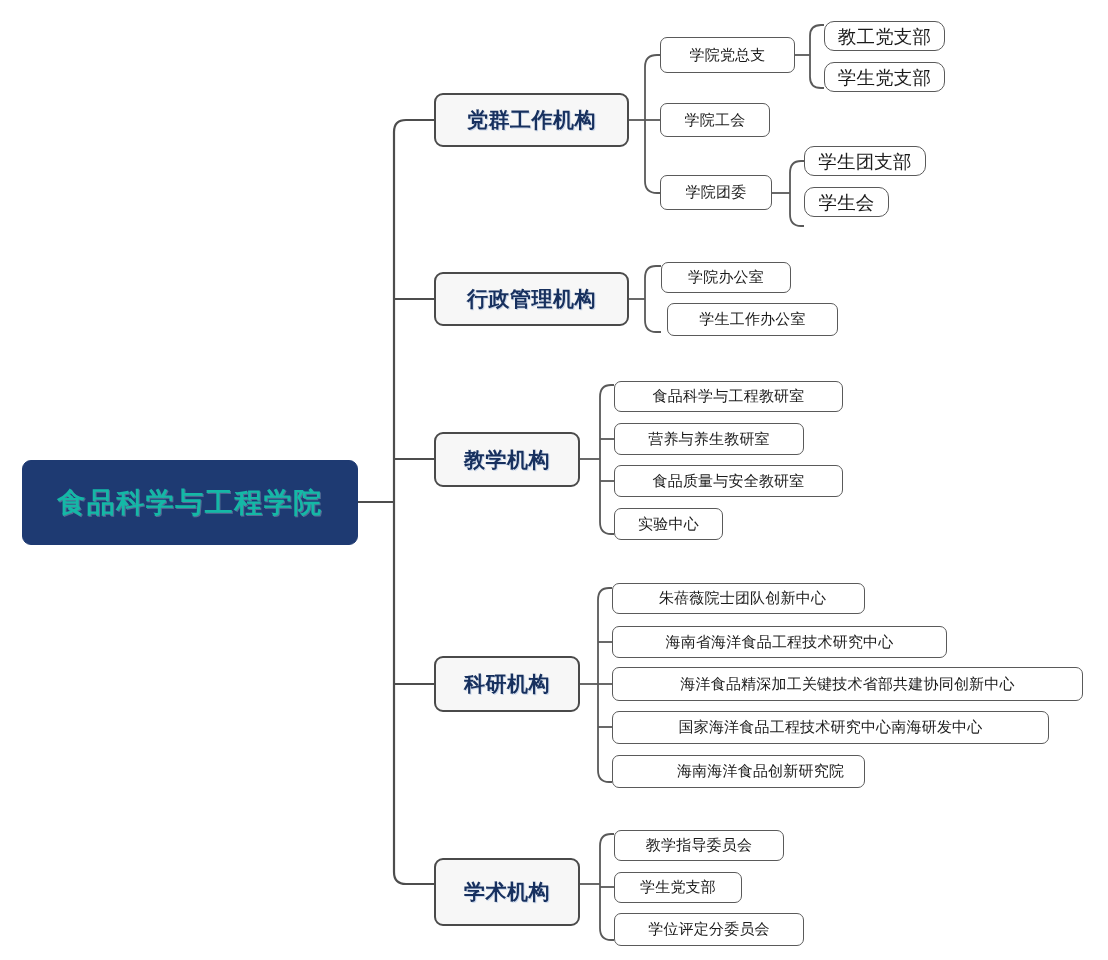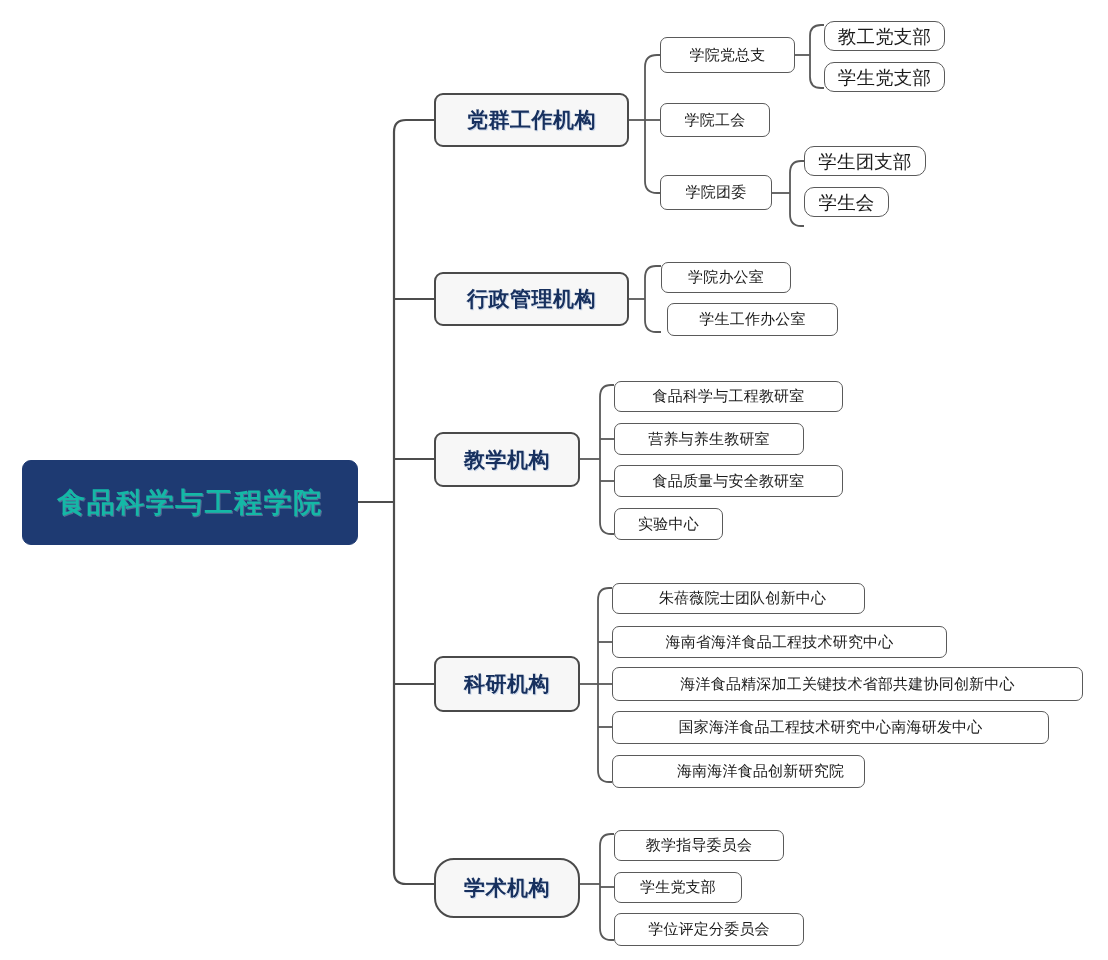--- a/index.html
+++ b/index.html
@@ -186,21 +186,21 @@
   <div class="node level3" style="left:612px; top:583px; width:253px; height:31px;padding-left:8px;">朱蓓薇院士团队创新中心</div>
 
   <div class="node level3" style="left:612px; top:626px; width:335px; height:32px;">海南省海洋食品工程技术研究中心</div>
 
   <div class="node level3" style="left:612px; top:667px; width:471px; height:34px;">海洋食品精深加工关键技术省部共建协同创新中心</div>
 
   <div class="node level3" style="left:612px; top:711px; width:437px; height:33px;">国家海洋食品工程技术研究中心南海研发中心</div>
 
   <div class="node level3" style="left:612px; top:755px; width:253px; height:33px;padding-left:44px;">海南海洋食品创新研究院</div>
 
-  <div class="node level2" style="left:434px; top:858px; width:146px; height:60px;border-radius:20px;">学术机构</div>
+  <div class="node level2" style="left:434px; top:858px; width:146px; height:68px;">学术机构</div>
 
   <div class="node level3" style="left:614px; top:830px; width:170px; height:31px;">教学指导委员会</div>
 
   <div class="node level3" style="left:614px; top:872px; width:128px; height:31px;">学生党支部</div>
 
   <div class="node level3" style="left:614px; top:913px; width:190px; height:33px;">学位评定分委员会</div>
 
 </div>
 
 </body></html>

